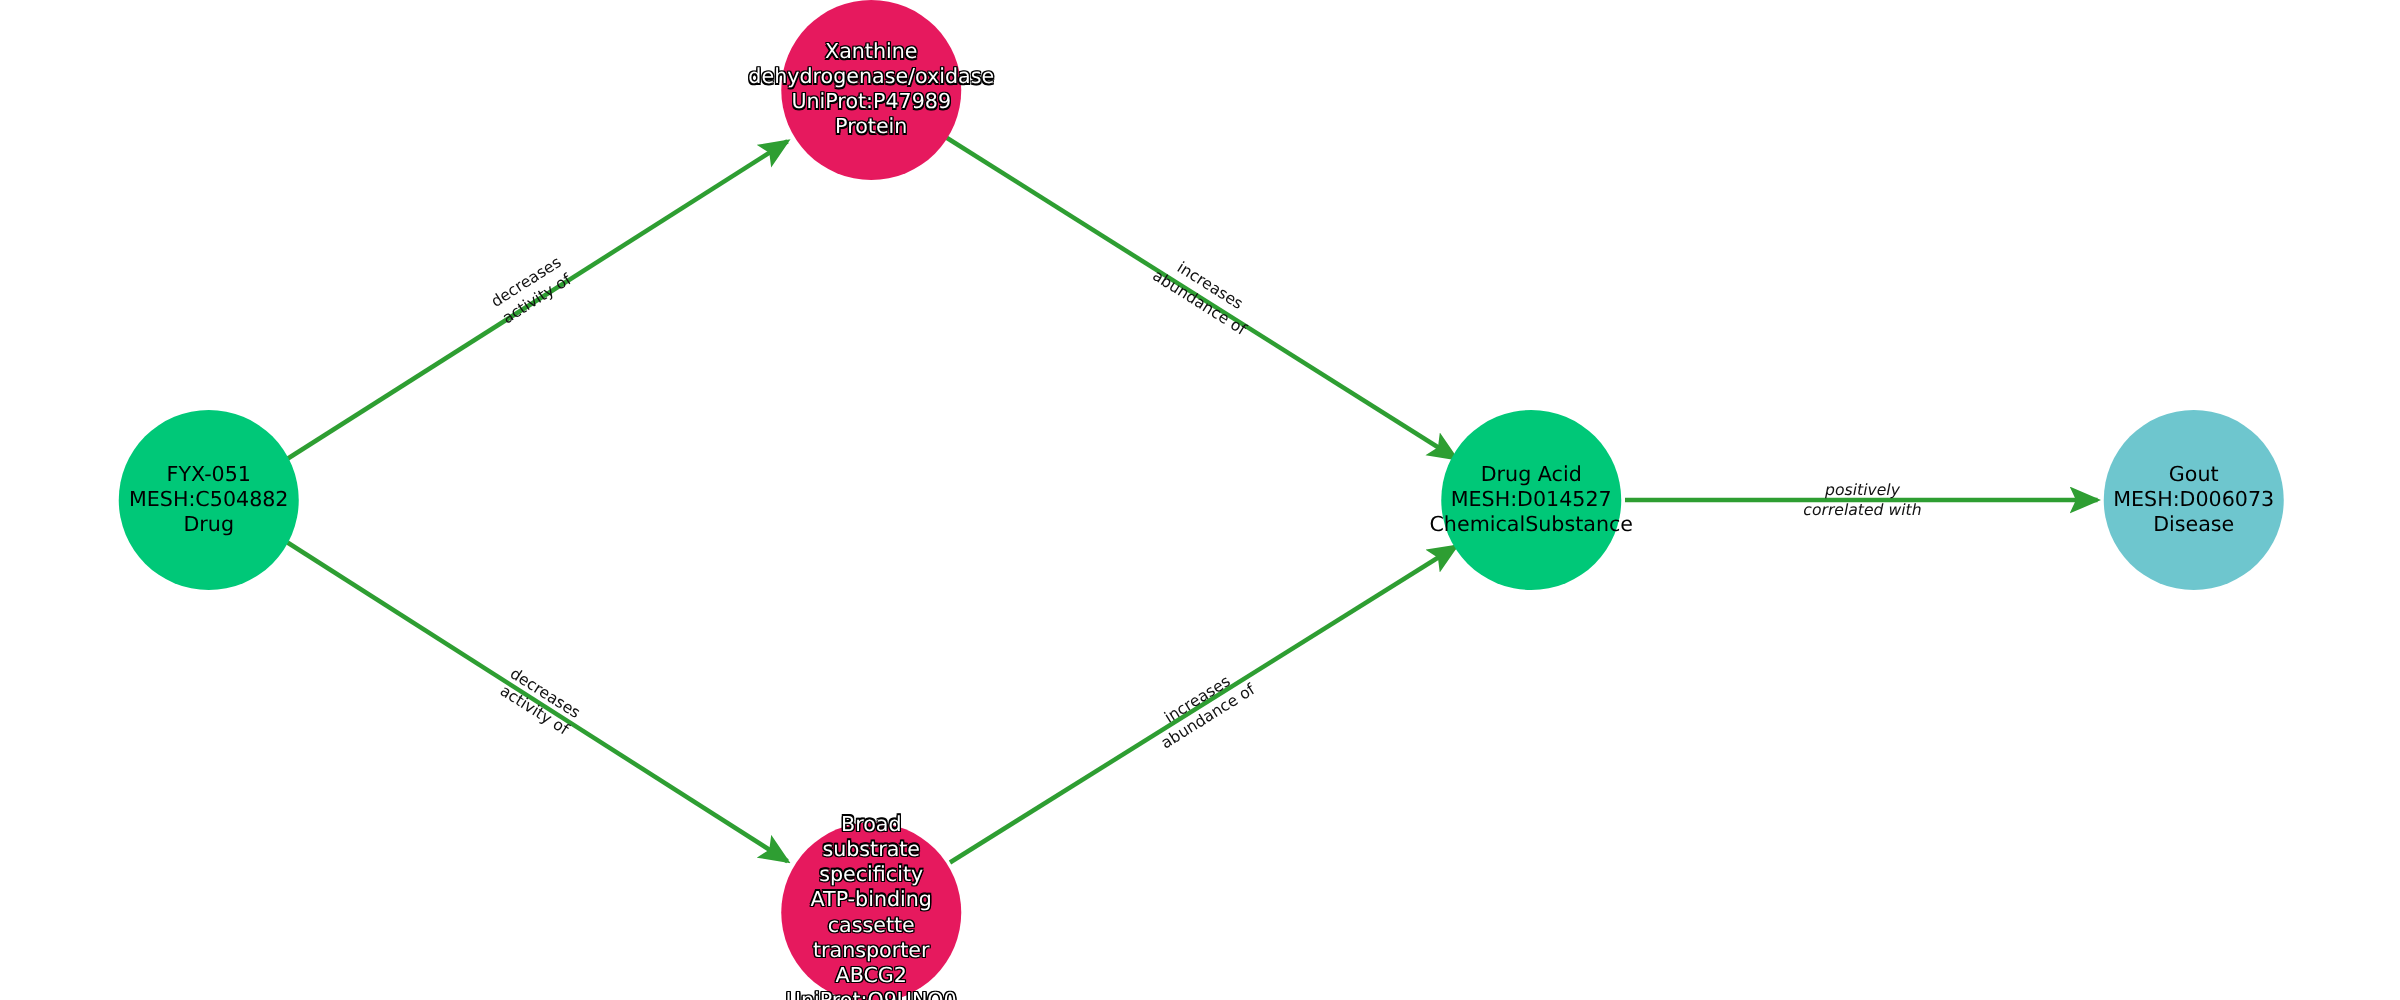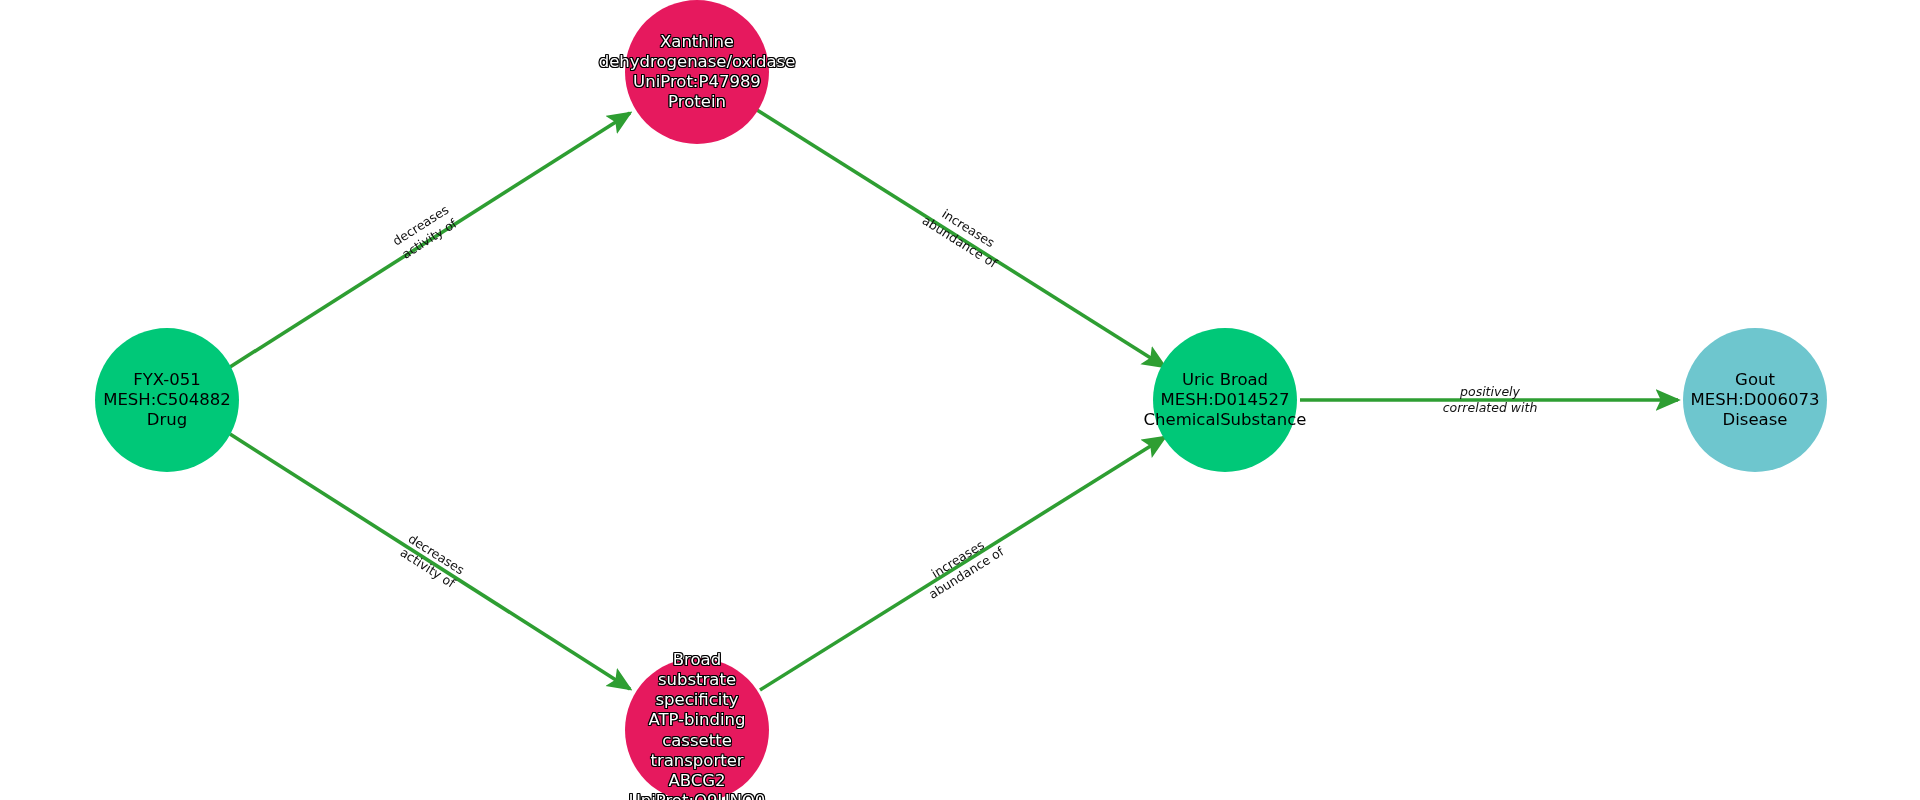--- a/index.html
+++ b/index.html
@@ -95,21 +95,21 @@
       <div class="node" style="left: 625px; top: 658px; width: 144px; height: 144px; background: rgb(230, 25, 94);"></div>
       <div class="node-label label-light" style="width: 420px; left: 487px; top: 730px; transform: translateY(-50%);">Broad
 substrate
 specificity
 ATP-binding
 cassette
 transporter
 ABCG2
 UniProt:Q9UNQ0</div>
       <div class="node" style="left: 1153px; top: 328px; width: 144px; height: 144px; background: rgb(0, 200, 120);"></div>
-      <div class="node-label label-dark" style="width: 420px; left: 1015px; top: 400px; transform: translateY(-50%);">Uric Broad
+      <div class="node-label label-dark" style="width: 420px; left: 1015px; top: 400px; transform: translateY(-50%);">Drug Acid
 MESH:D014527
 ChemicalSubstance</div>
       <div class="node" style="left: 1683px; top: 328px; width: 144px; height: 144px; background: rgb(110, 198, 206);"></div>
       <div class="node-label label-dark" style="width: 420px; left: 1545px; top: 400px; transform: translateY(-50%);">Gout
 MESH:D006073
 Disease</div>
     </div>
   <div id="edge-label-layer">
       <div class="edge-label" style="left: 425px; top: 232px; transform: translate(-50%, -50%) rotate(-32.5deg);">decreases
 activity of</div>

